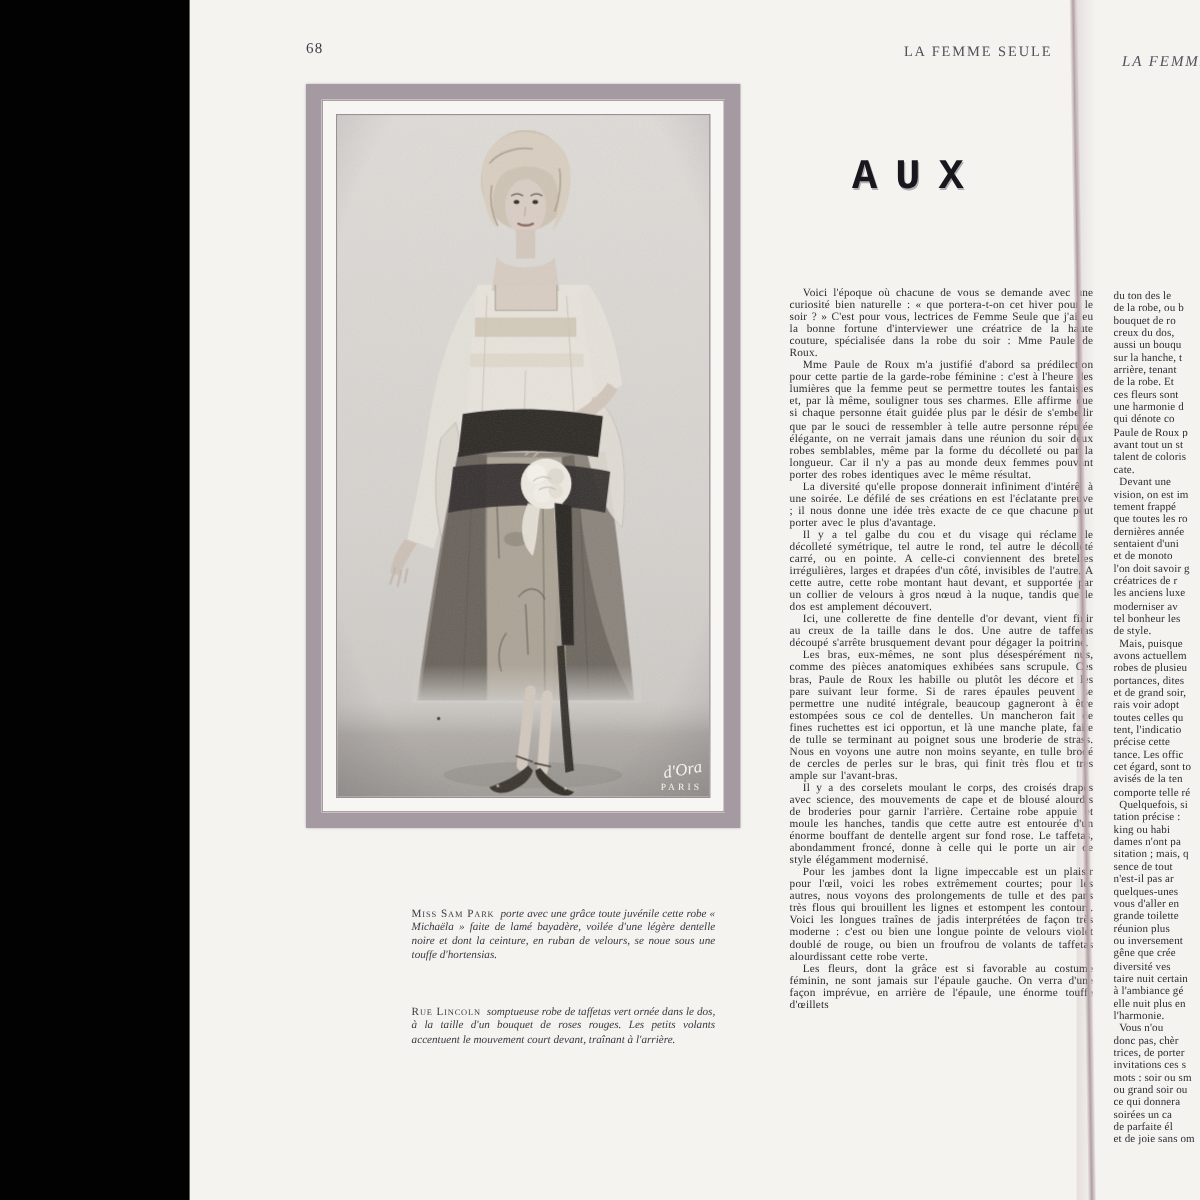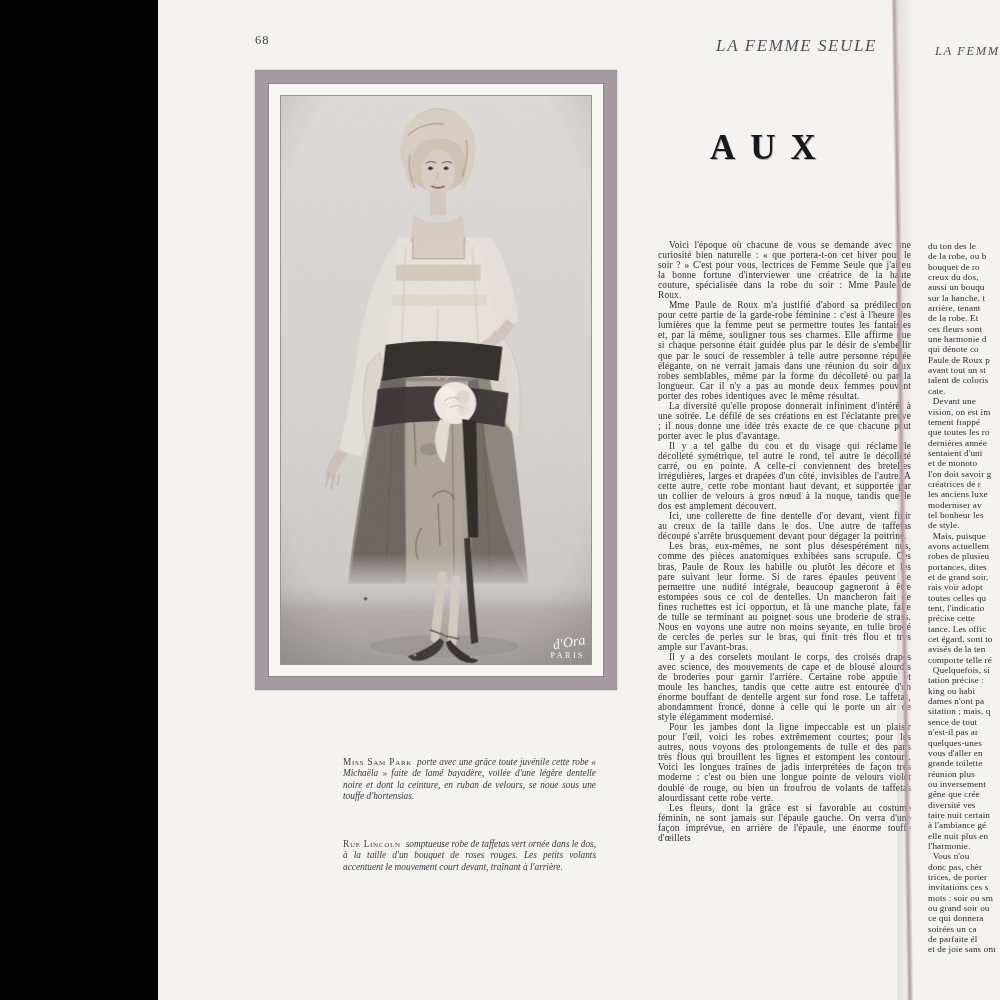--- a/index.html
+++ b/index.html
@@ -3,41 +3,41 @@
 <meta charset="utf-8">
 <style>
   html,body{margin:0;padding:0;background:#e9e8e5;}
   .canvas{position:relative;width:1000px;height:1000px;background:#f4f3f0;overflow:hidden;
           font-family:"Liberation Serif","DejaVu Serif",serif;color:#2c2c32;padding-left:28px;}
   
   .binding{position:absolute;left:0;top:0;width:158px;height:1000px;background:#020202;}
   
   .page-left{position:absolute;left:158px;top:0;width:739px;height:1000px;}
   .pagenum{position:absolute;left:97px;top:33px;font-size:12.5px;letter-spacing:1px;color:#3e3e45;}
-  .runhead{position:absolute;right:20px;top:36px;font-style:italic;font-size:17px;
+  .runhead{position:absolute;right:20px;top:36px;font-size:12px;
            letter-spacing:1.6px;color:#50505a;}
   
   .photo-frame{position:absolute;left:97px;top:70px;width:362px;height:620px;margin:0;
                box-sizing:border-box;border:13px solid #a59aa1;background:#f7f6f3;
                box-shadow:inset 0 0 0 1px #93888e,0 0 2px rgba(80,70,76,.35);}
   .photo{position:absolute;left:12px;top:12px;right:12px;bottom:12px;border:1px solid #9a9096;
          background:#d8d5d1;overflow:hidden;}
   .photo svg{display:block;width:100%;height:100%;}
   .sig{position:absolute;right:6px;bottom:4px;text-align:right;color:#f6f4ef;line-height:1;}
   .sig-script{display:block;font-style:italic;font-size:14px;transform:rotate(-10deg);}
   .sig-city{display:block;font-size:8px;letter-spacing:2.5px;margin-top:2px;text-align:center;}
   
   .caption{position:absolute;left:185px;width:253px;font-size:9.3px;line-height:11.4px;
            font-style:italic;color:#3a3a41;text-align:justify;}
   .cap-1{top:757px;}
   .cap-2{top:839px;}
   .cap-lead{font-style:normal;font-variant:small-caps;letter-spacing:.7px;padding-right:5px;}
   
   .aux{position:absolute;left:552px;top:128px;margin:0;font-size:35px;font-weight:700;
-       letter-spacing:15px;color:#17171d;text-shadow:1px 1px 0 rgba(45,45,58,.35);}
+       letter-spacing:15px;color:#17171d;text-shadow:1px 1px 0 rgba(45,45,58,.35);font-family:Liberation Mono, monospace;}
   
   .article{position:absolute;left:500px;top:240px;width:253px;font-size:9.4px;
            line-height:10.05px;text-align:justify;letter-spacing:.15px;word-spacing:1px;
            color:#2c2c32;}
   .article p{margin:0;text-indent:11px;}
   
   .page-edge{position:absolute;left:891px;top:0;width:7px;height:1000px;
              transform:skewX(0.9deg);transform-origin:top center;
              background:linear-gradient(to right,rgba(214,200,199,0),#b2a0a5 45%,#cfc2c3 70%,rgba(240,236,233,0));}
   

